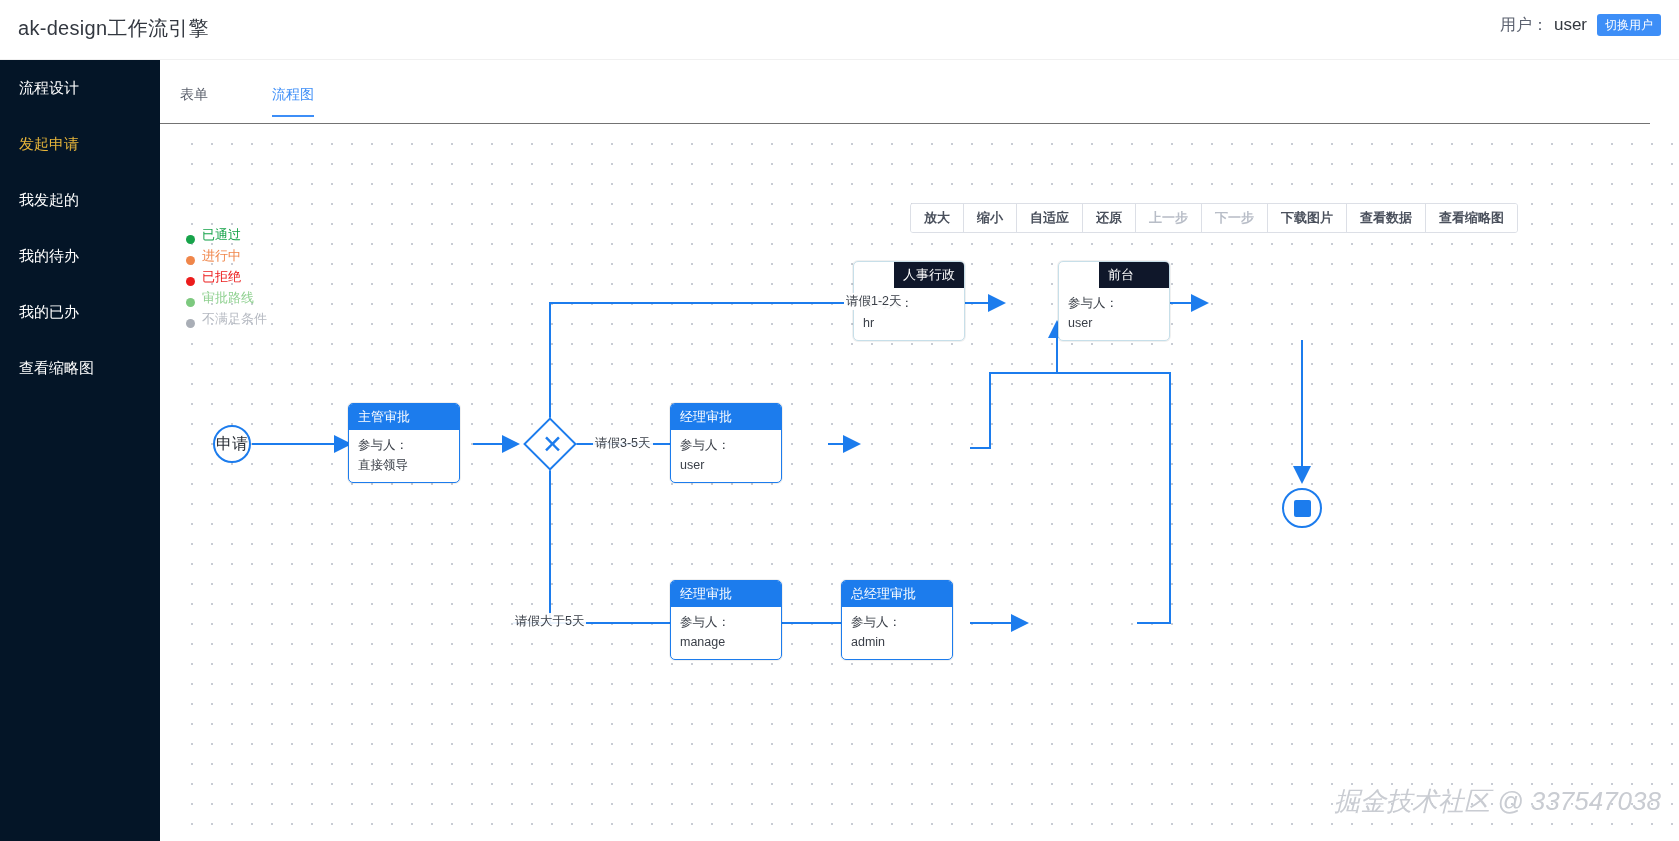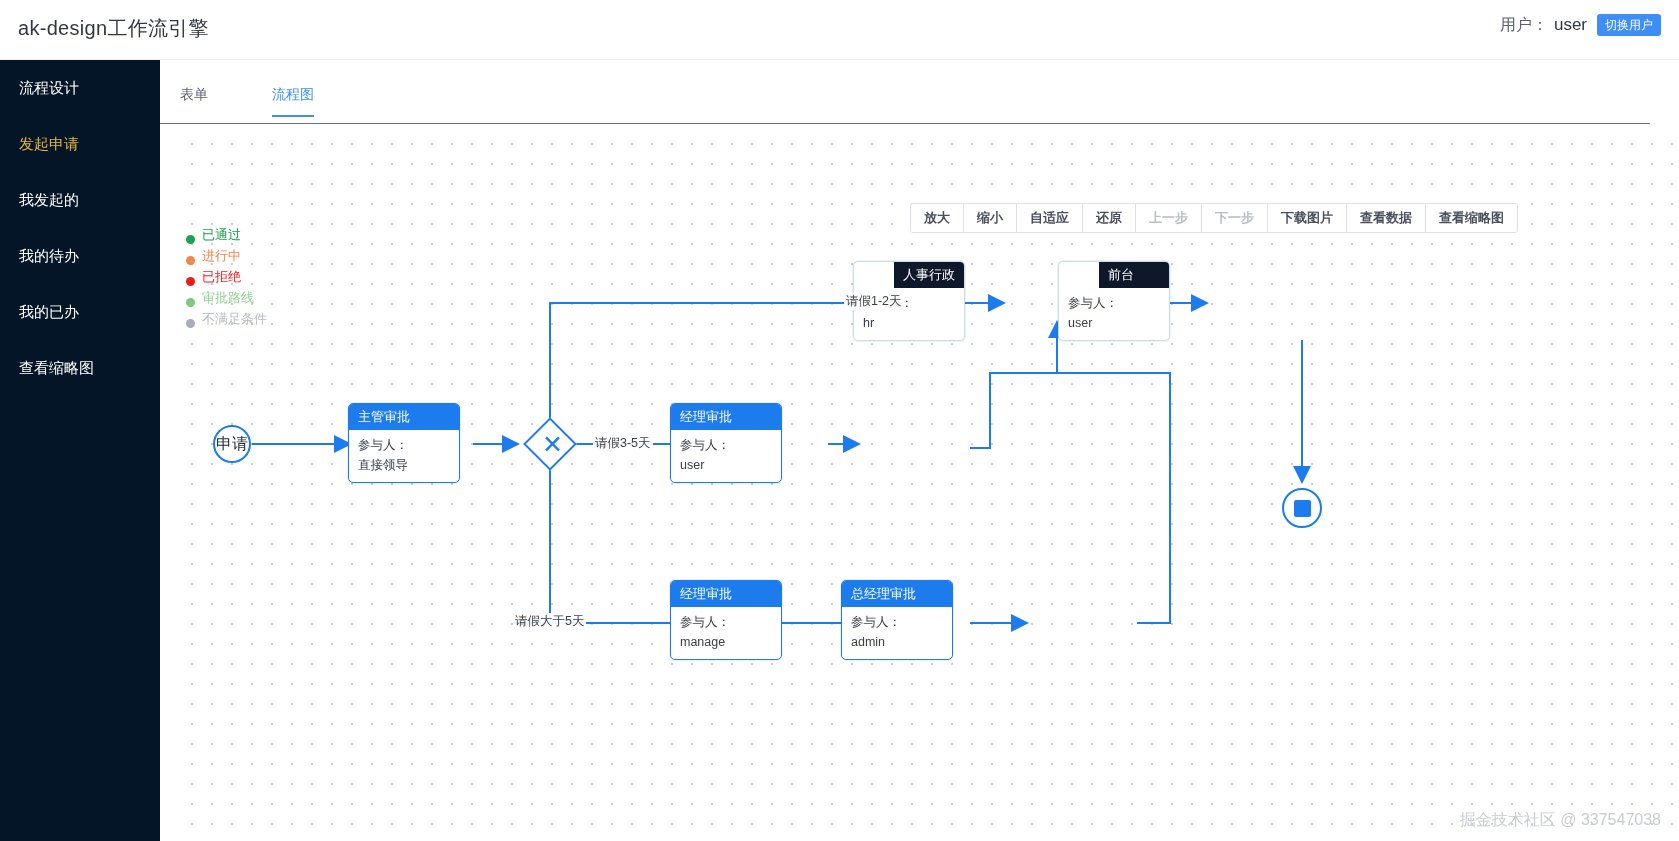--- a/index.html
+++ b/index.html
@@ -146,22 +146,22 @@
   
   .elabel {
     position: absolute; font-size: 12.5px; color: #3b4049;
     background: rgba(255,255,255,.92); padding: 0 2px; white-space: nowrap;
   }
 
   svg.edges { position: absolute; left: 0; top: 0; width: 1499px; height: 713px; }
 
   
   .watermark {
-    position: absolute; right: 18px; bottom: 10px;
-    font-size: 16px; color: #c9ccd2; white-space: nowrap;
+    position: absolute; right: 18px; bottom: 22px;
+    font-size: 26px; color: #c9ccd2; white-space: nowrap; font-style: italic;
   }
 </style>
 </head>
 <body>
 
 <div class="topbar">
   <div class="app-title">ak-design工作流引擎</div>
   <div class="user-area">
     <span class="user-label">用户：</span>
     <span class="user-name">user</span>

